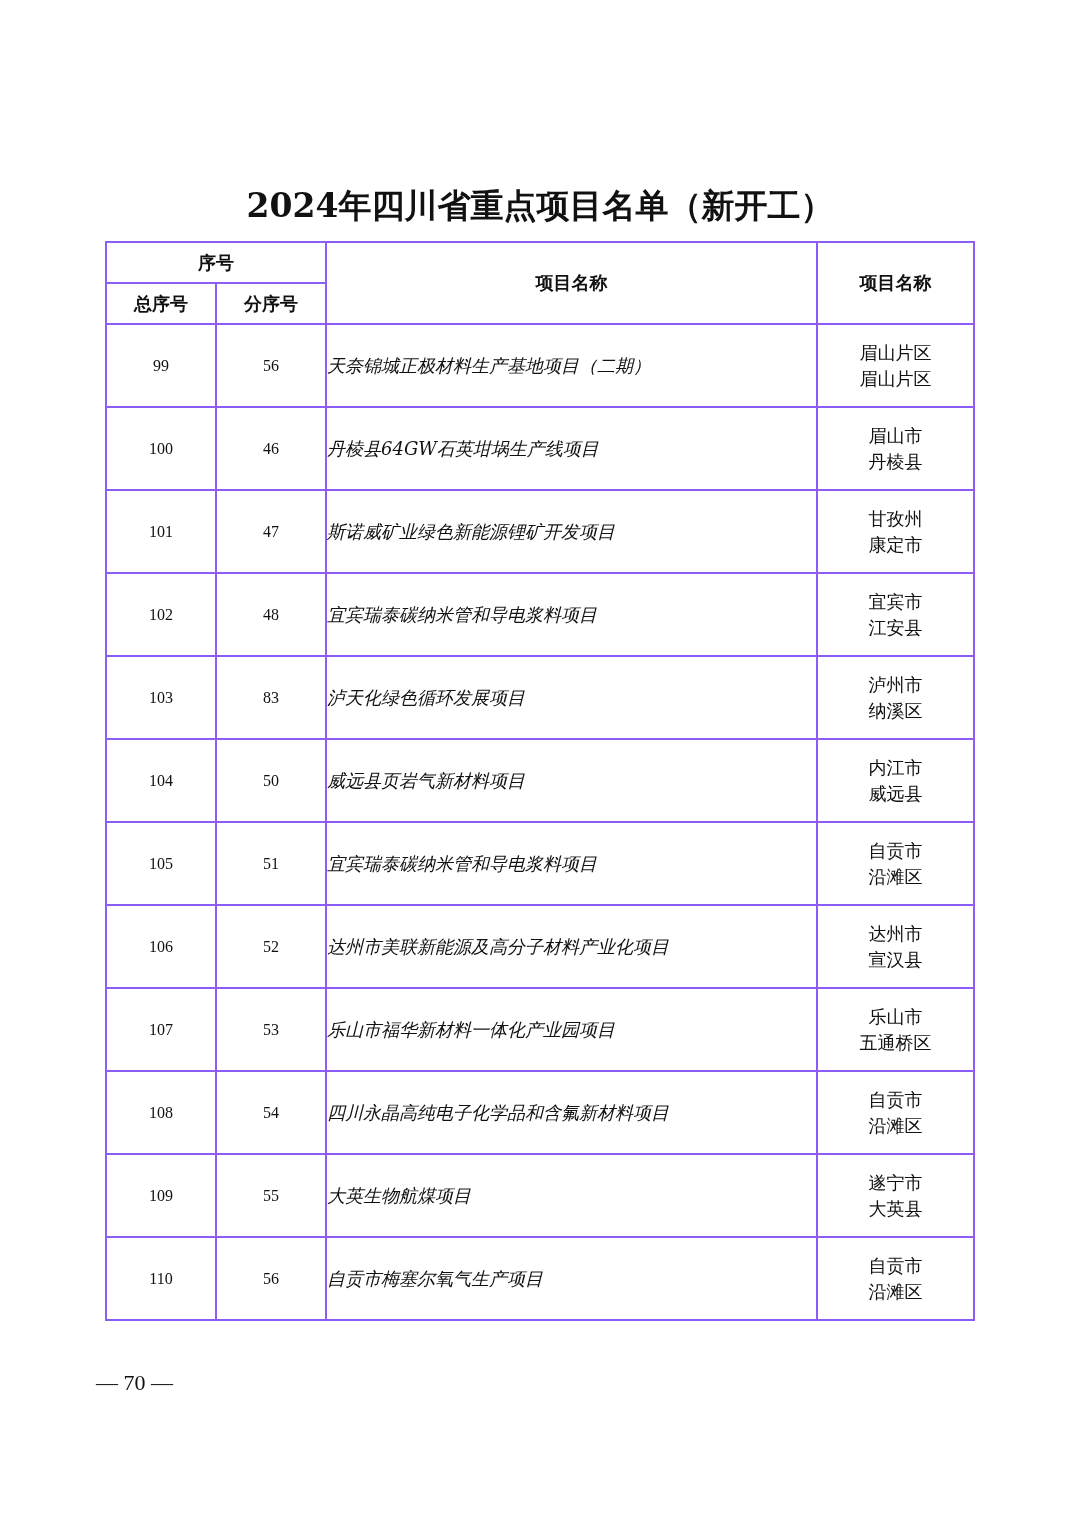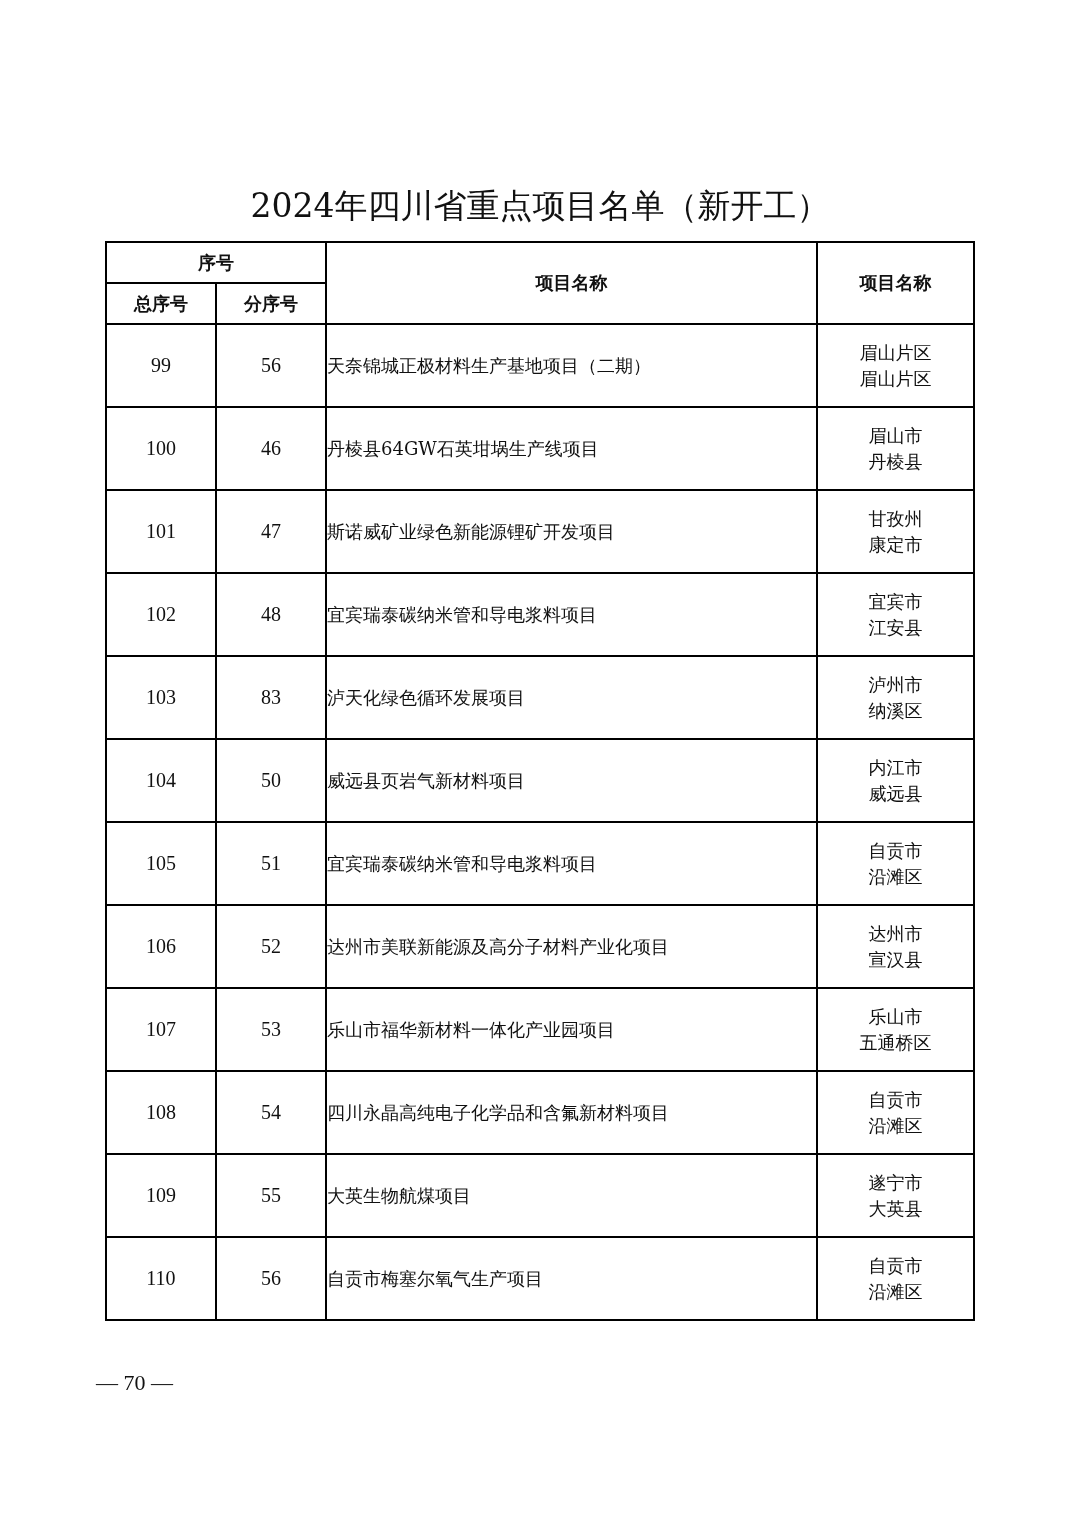--- a/index.html
+++ b/index.html
@@ -1,28 +1,28 @@
 <!DOCTYPE html>
 <html><head>
 <meta charset="utf-8">
 <style>
   html, body { margin: 0; padding: 0; background: #ffffff; }
   body { width: 1080px; height: 1527px; position: relative; overflow: hidden;
          font-family: "DejaVu Serif", "Liberation Serif", serif; color: #111; }
   .title { position: absolute; top: 184px; left: 0; width: 1080px; text-align: center;
-           font-size: 33px; font-weight: normal; letter-spacing: 0px; color: #111; }
+           font-size: 33px; font-weight: bold; letter-spacing: 0px; color: #111; }
   table.list { position: absolute; left: 105px; top: 241px; width: 868px;
                border-collapse: collapse; table-layout: fixed; }
-  table.list td, table.list th { border: 2px solid #000000; padding: 0; }
+  table.list td, table.list th { border: 2px solid #8b5cf6; padding: 0; }
   th { font-family: "DejaVu Sans", "Liberation Sans", sans-serif; font-weight: bold; font-size: 18px; text-align: center; }
   th.h-seq { height: 39px; }
   th.h-sub { height: 39px; }
   td { font-size: 18px; height: 81px; }
-  td.num { text-align: center; font-family: "Liberation Serif", serif; font-size: 20px; }
-  td.name { text-align: left; padding-left: 4px; }
+  td.num { text-align: center; font-family: "Liberation Serif", serif; font-size: 16px; }
+  td.name { text-align: left; padding-left: 4px; font-style: italic; }
   td.loc { text-align: center; line-height: 26px; }
   .page-num { position: absolute; top: 1370px; left: 96px; font-size: 22px;
               font-family: "Liberation Serif", serif; }
 </style>
 </head>
 <body>
 
 <div class="title">2024年四川省重点项目名单（新开工）</div>
 
 <table class="list">

